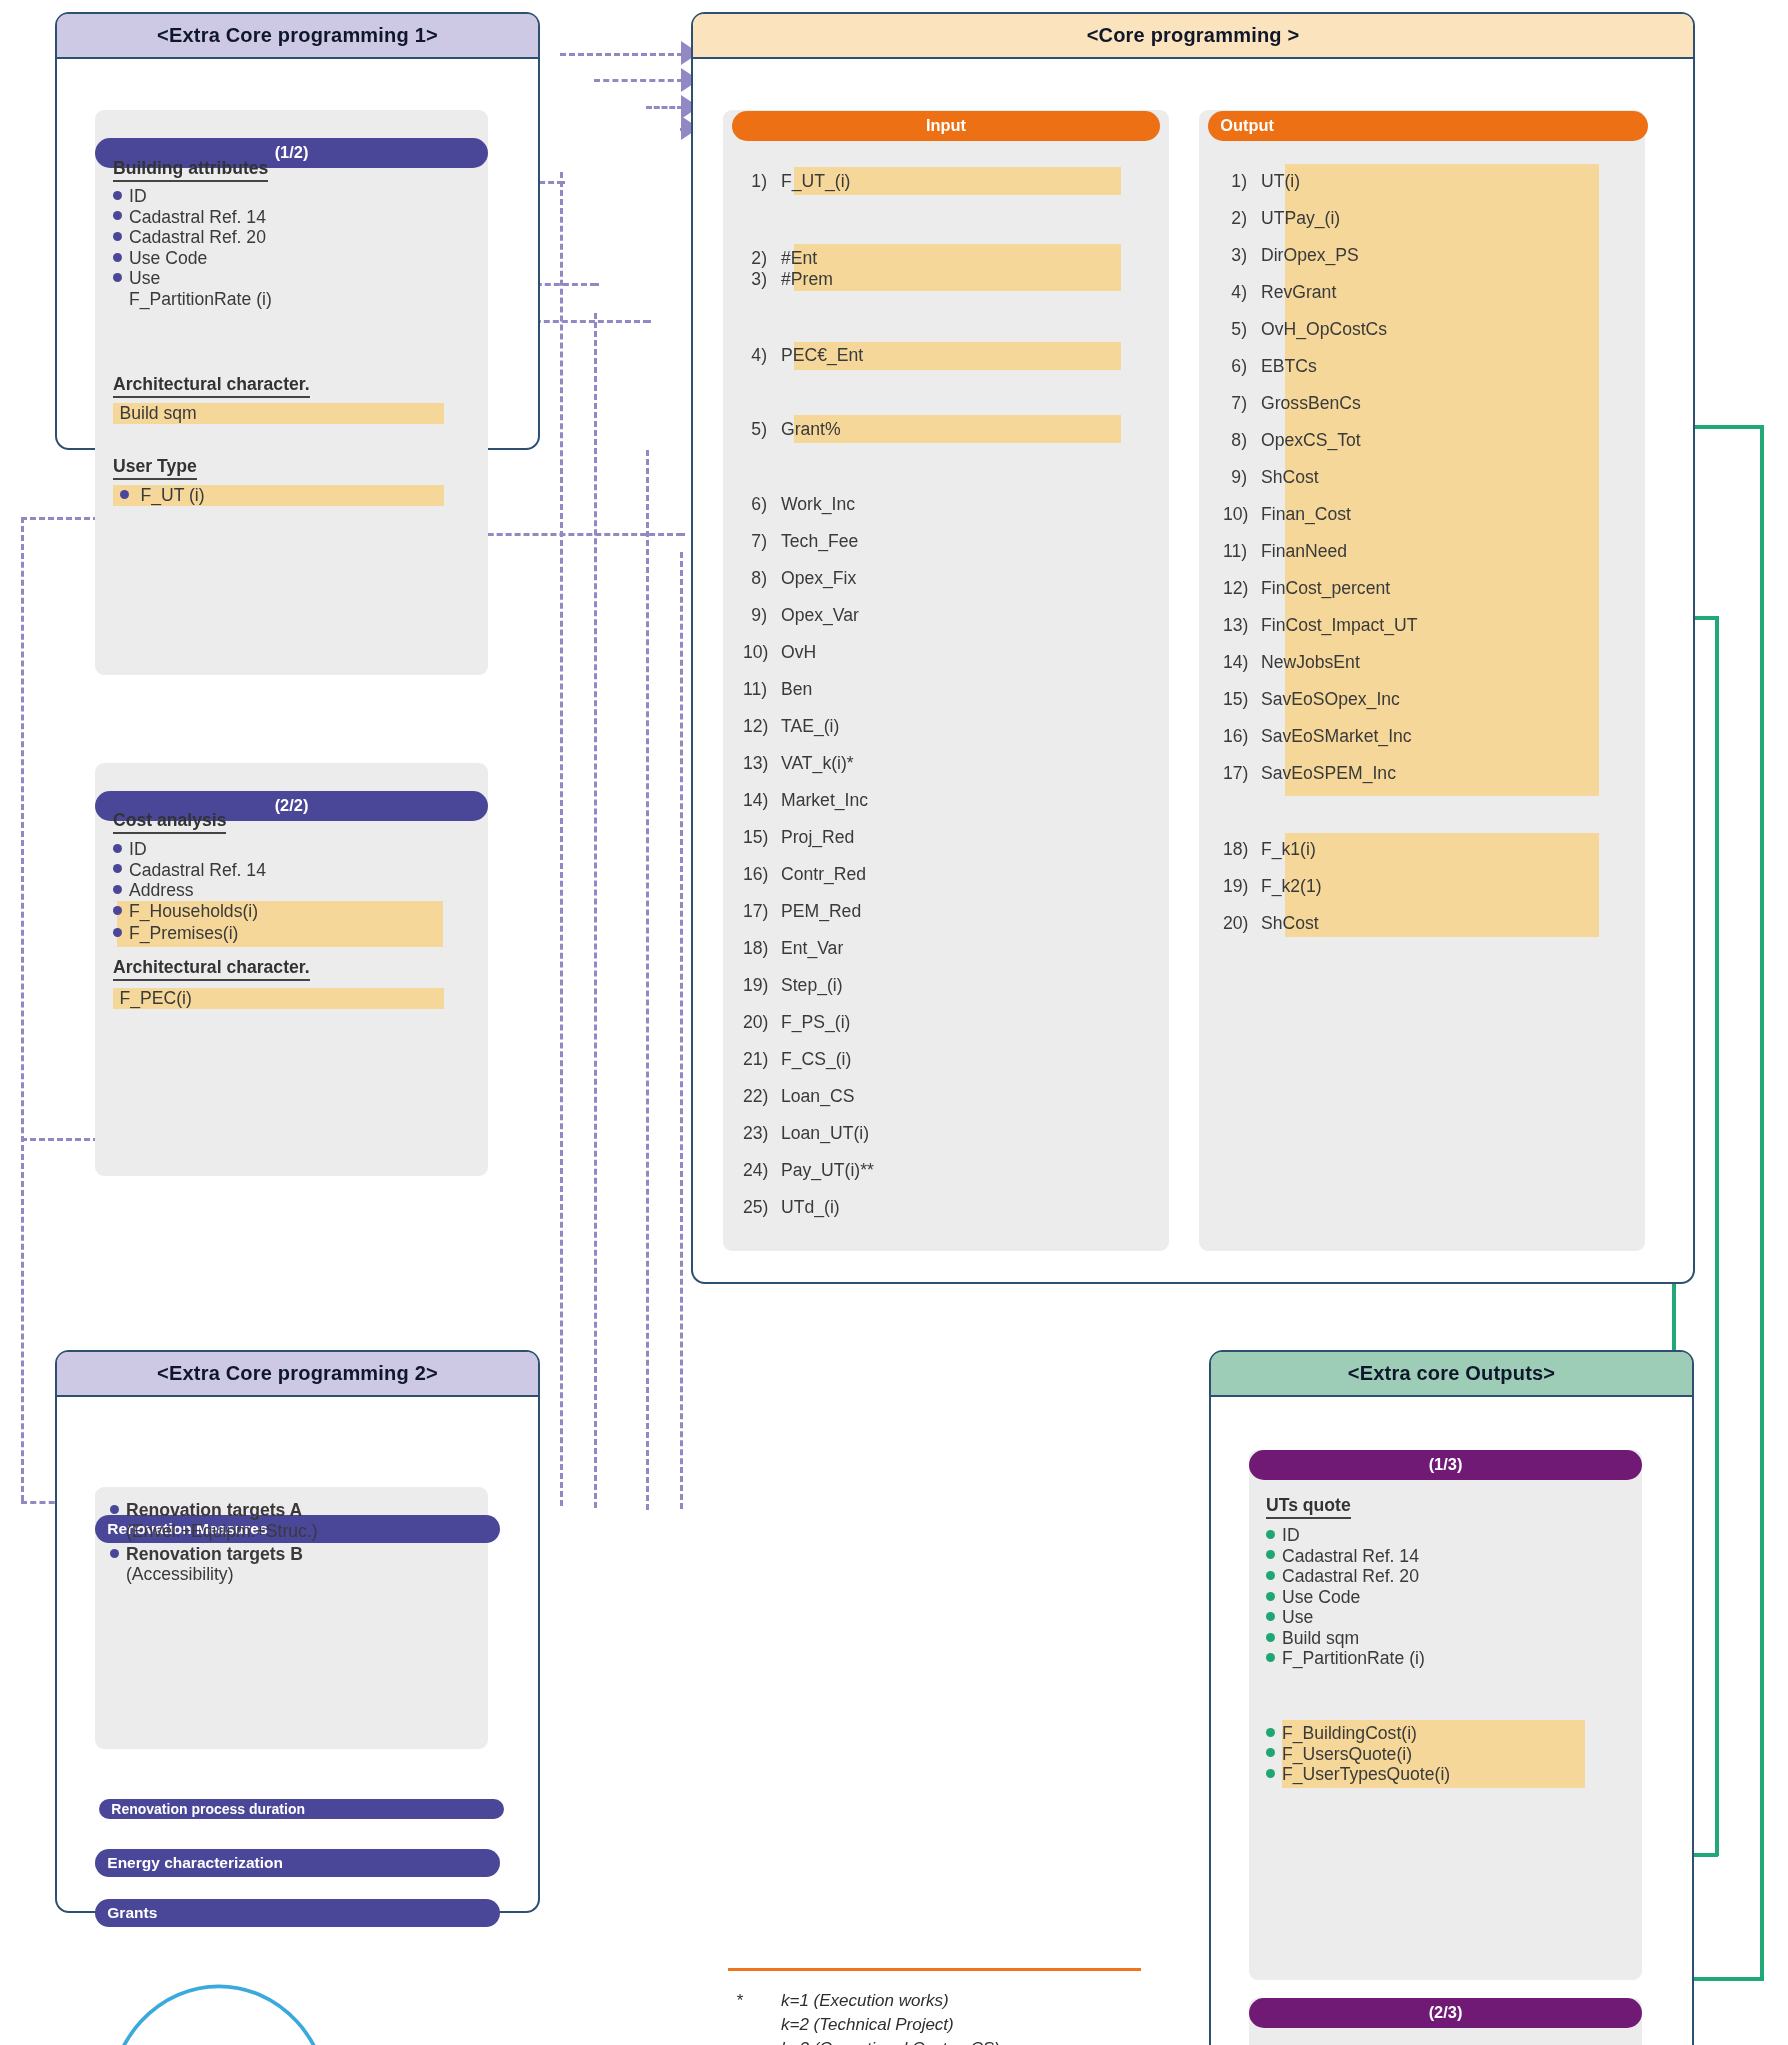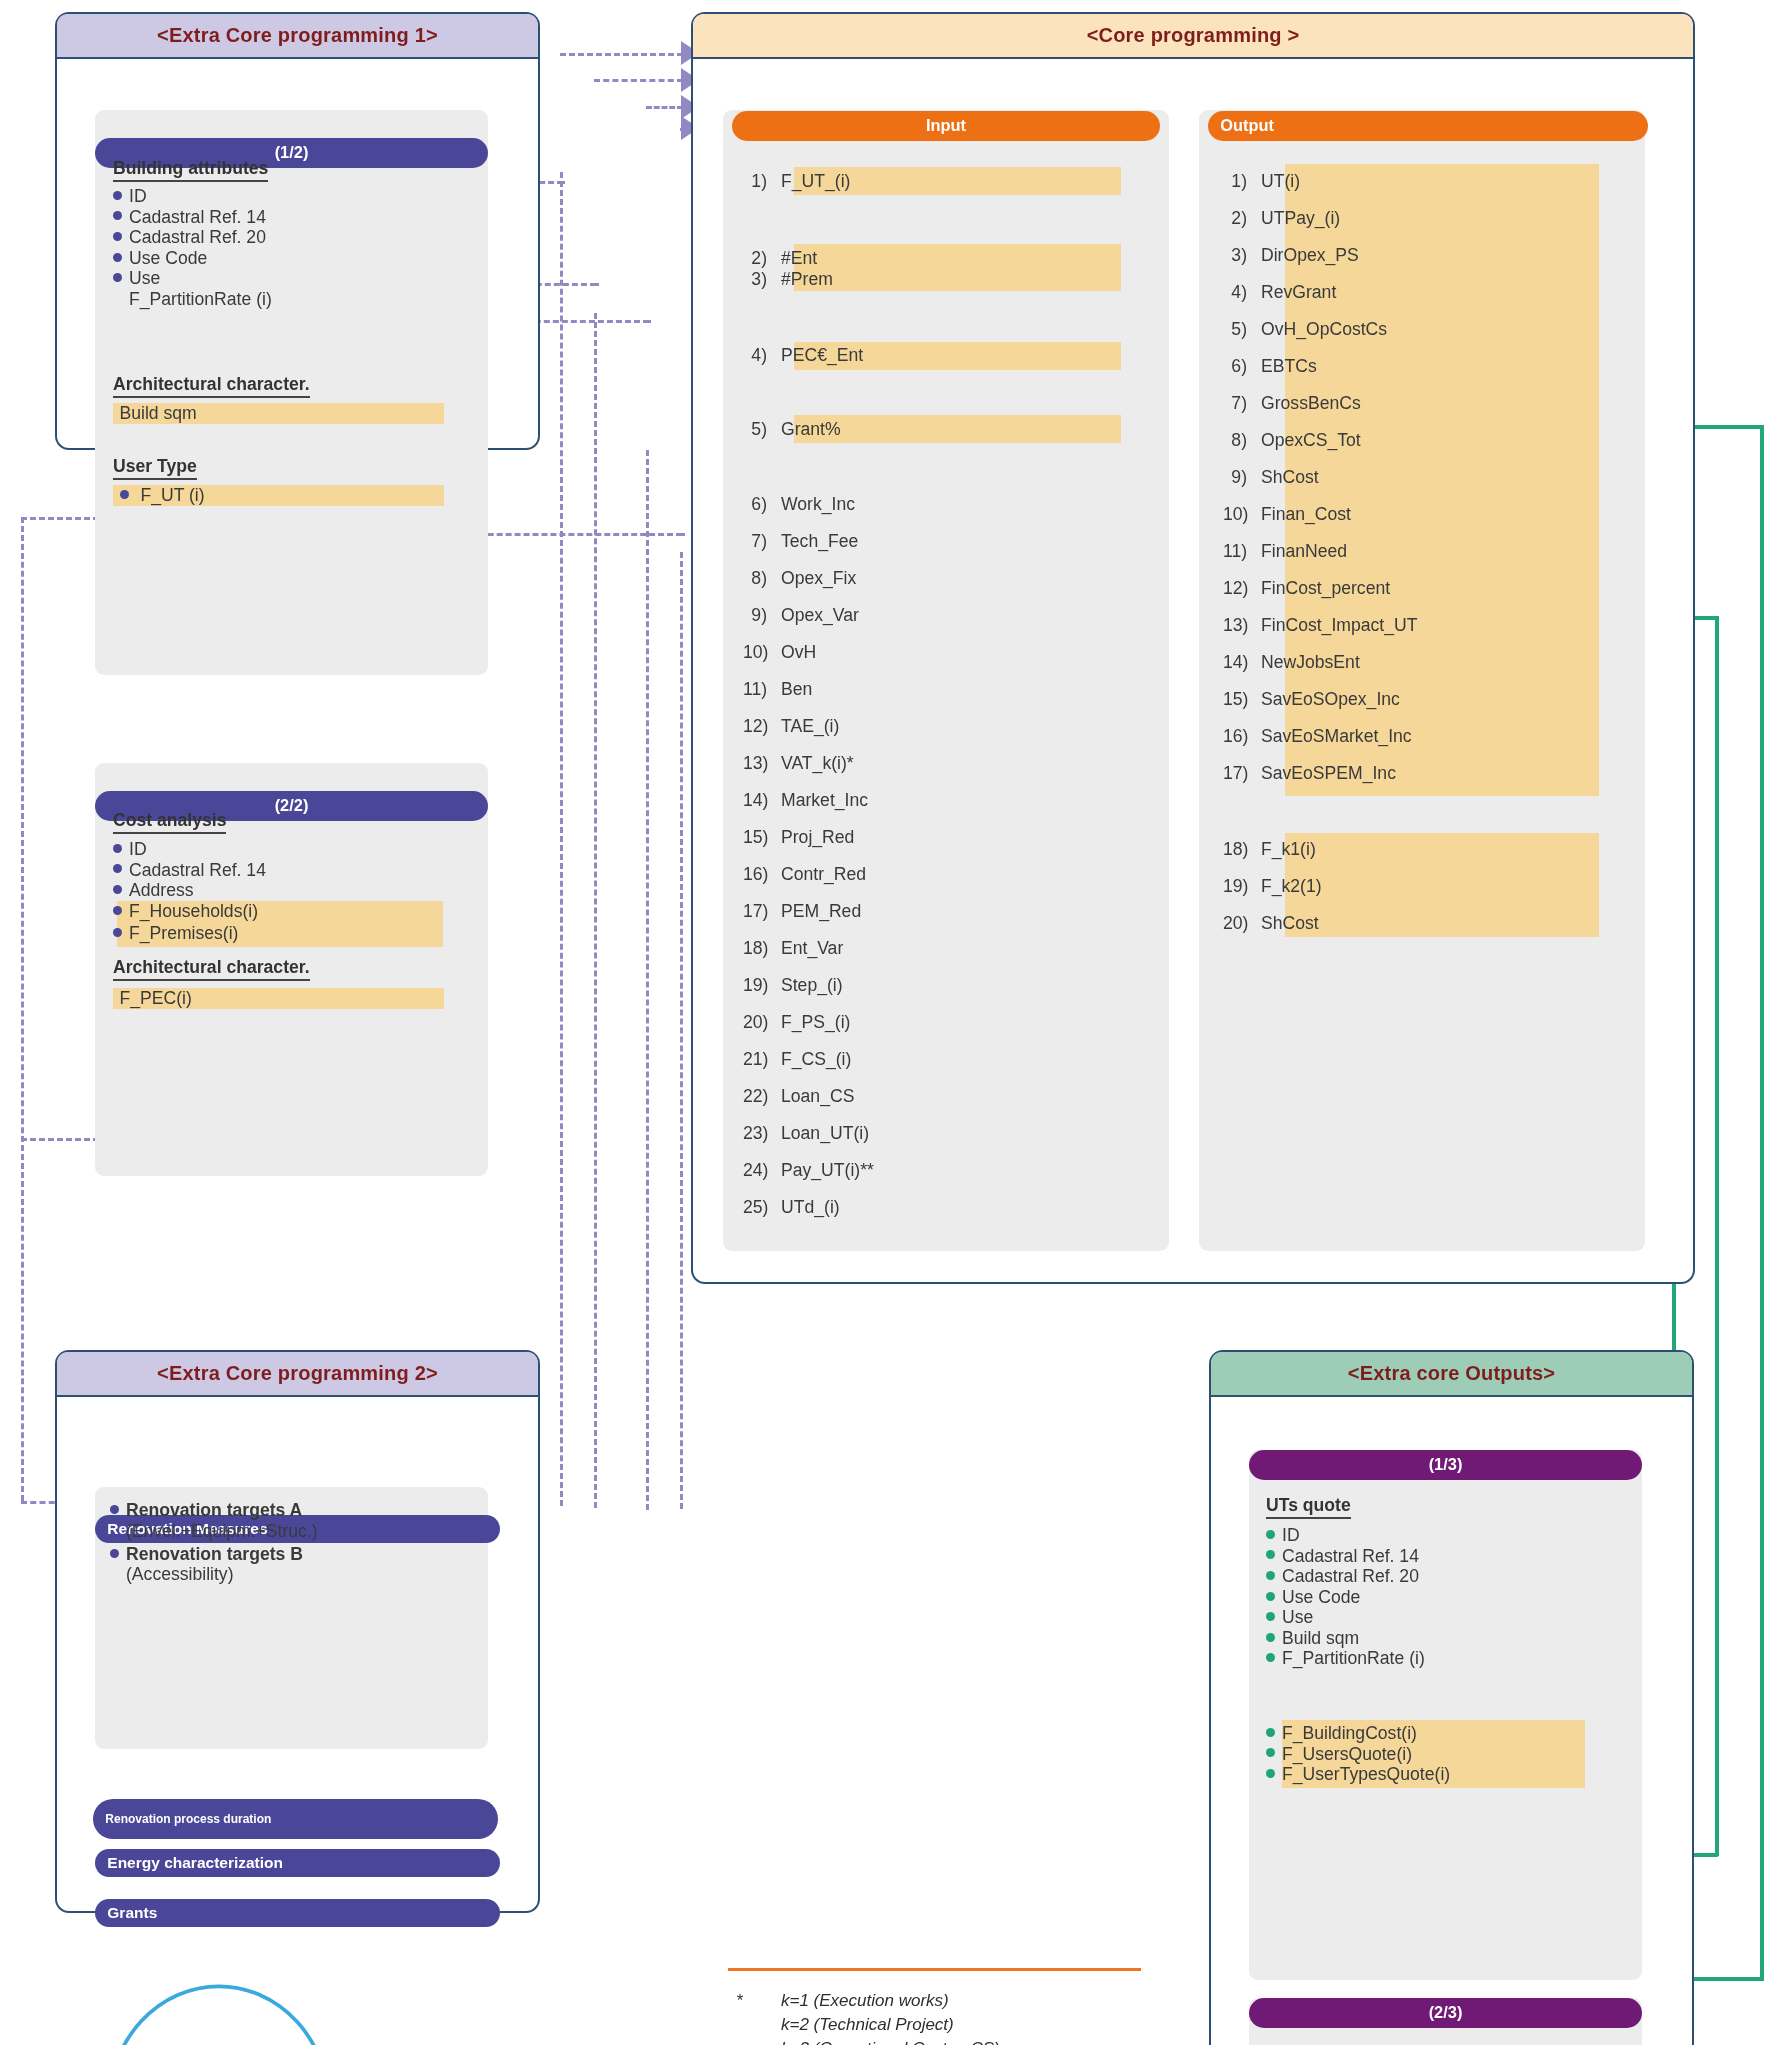--- a/index.html
+++ b/index.html
@@ -3,21 +3,21 @@
 <meta charset="utf-8">
 <style>
   html,body{margin:0;padding:0;background:#ffffff;}
   body{font-family:"Liberation Sans",sans-serif;}
   #stage{position:relative;width:1788px;height:2281px;overflow:hidden;background:#fff;}
 
   
   .panel{position:absolute;border:2.9px solid #2d4f72;border-radius:14px;background:#ffffff;box-sizing:border-box;}
   .panel-hd{position:absolute;left:0;right:0;top:0;height:43px;display:flex;align-items:center;
             justify-content:center;border-radius:10.6px 10.6px 0 0;font-weight:bold;font-size:20px;
-            color:#7f1d1d;letter-spacing:0.2px;}
+            color:#0f172a;letter-spacing:0.2px;}
   .hd-purple{background:#cdc8e4;border-bottom:2.9px solid #2d4f72;}
   .hd-orange{background:#fbe3bd;border-bottom:2.9px solid #2d4f72;}
   .hd-green {background:#9dcdb7;border-bottom:2.9px solid #2d4f72;}
 
   
   .card{position:absolute;background:#ececec;border-radius:9px;box-sizing:border-box;}
   .pill{position:absolute;border-radius:409px;display:flex;align-items:center;justify-content:center;
         color:#fff;font-weight:bold;font-size:16.4px;}
   .pill-purple{background:#4a4799;margin-top:28px;}
   .pill-green{background:#701a75;}
@@ -396,21 +396,21 @@
     <div style="margin-bottom:2.5px;">
       <div class="li" style="font-weight:bold;"><span class="bullet"></span><span>Renovation targets A</span></div>
       <div class="li" style="padding-left:16px;">(Envel.+Equipm.+Struc.)</div>
     </div>
     <div style="margin-bottom:2.5px;">
       <div class="li" style="font-weight:bold;"><span class="bullet"></span><span>Renovation targets B</span></div>
       <div class="li" style="padding-left:16px;">(Accessibility)</div>
     </div>
   </div>
 
-  <div class="pill pill-purple pill-left" style="left:93px;top:1771px;width:393px;height:40px;font-size:12px;">Renovation process duration</div>
+  <div class="pill pill-purple pill-left" style="left:99px;top:1771px;width:393px;height:20px;font-size:14px;">Renovation process duration</div>
   <div class="pill pill-purple pill-left" style="left:95px;top:1821px;width:393px;height:28px;font-size:15.5px;">Energy characterization</div>
   <div class="pill pill-purple pill-left" style="left:95px;top:1871px;width:393px;height:28px;font-size:15.5px;">Grants</div>
 
   <div class="panel" style="left:1209px;top:1350px;width:485px;height:808px;">
     <div class="panel-hd hd-green">&lt;Extra core Outputs&gt;</div>
   </div>
 
   <div class="card" style="left:1249px;top:1450px;width:393px;height:530px;"></div>
   <div class="pill pill-green" style="left:1249px;top:1450px;width:393px;height:29.5px;">(1/3)</div>
 

